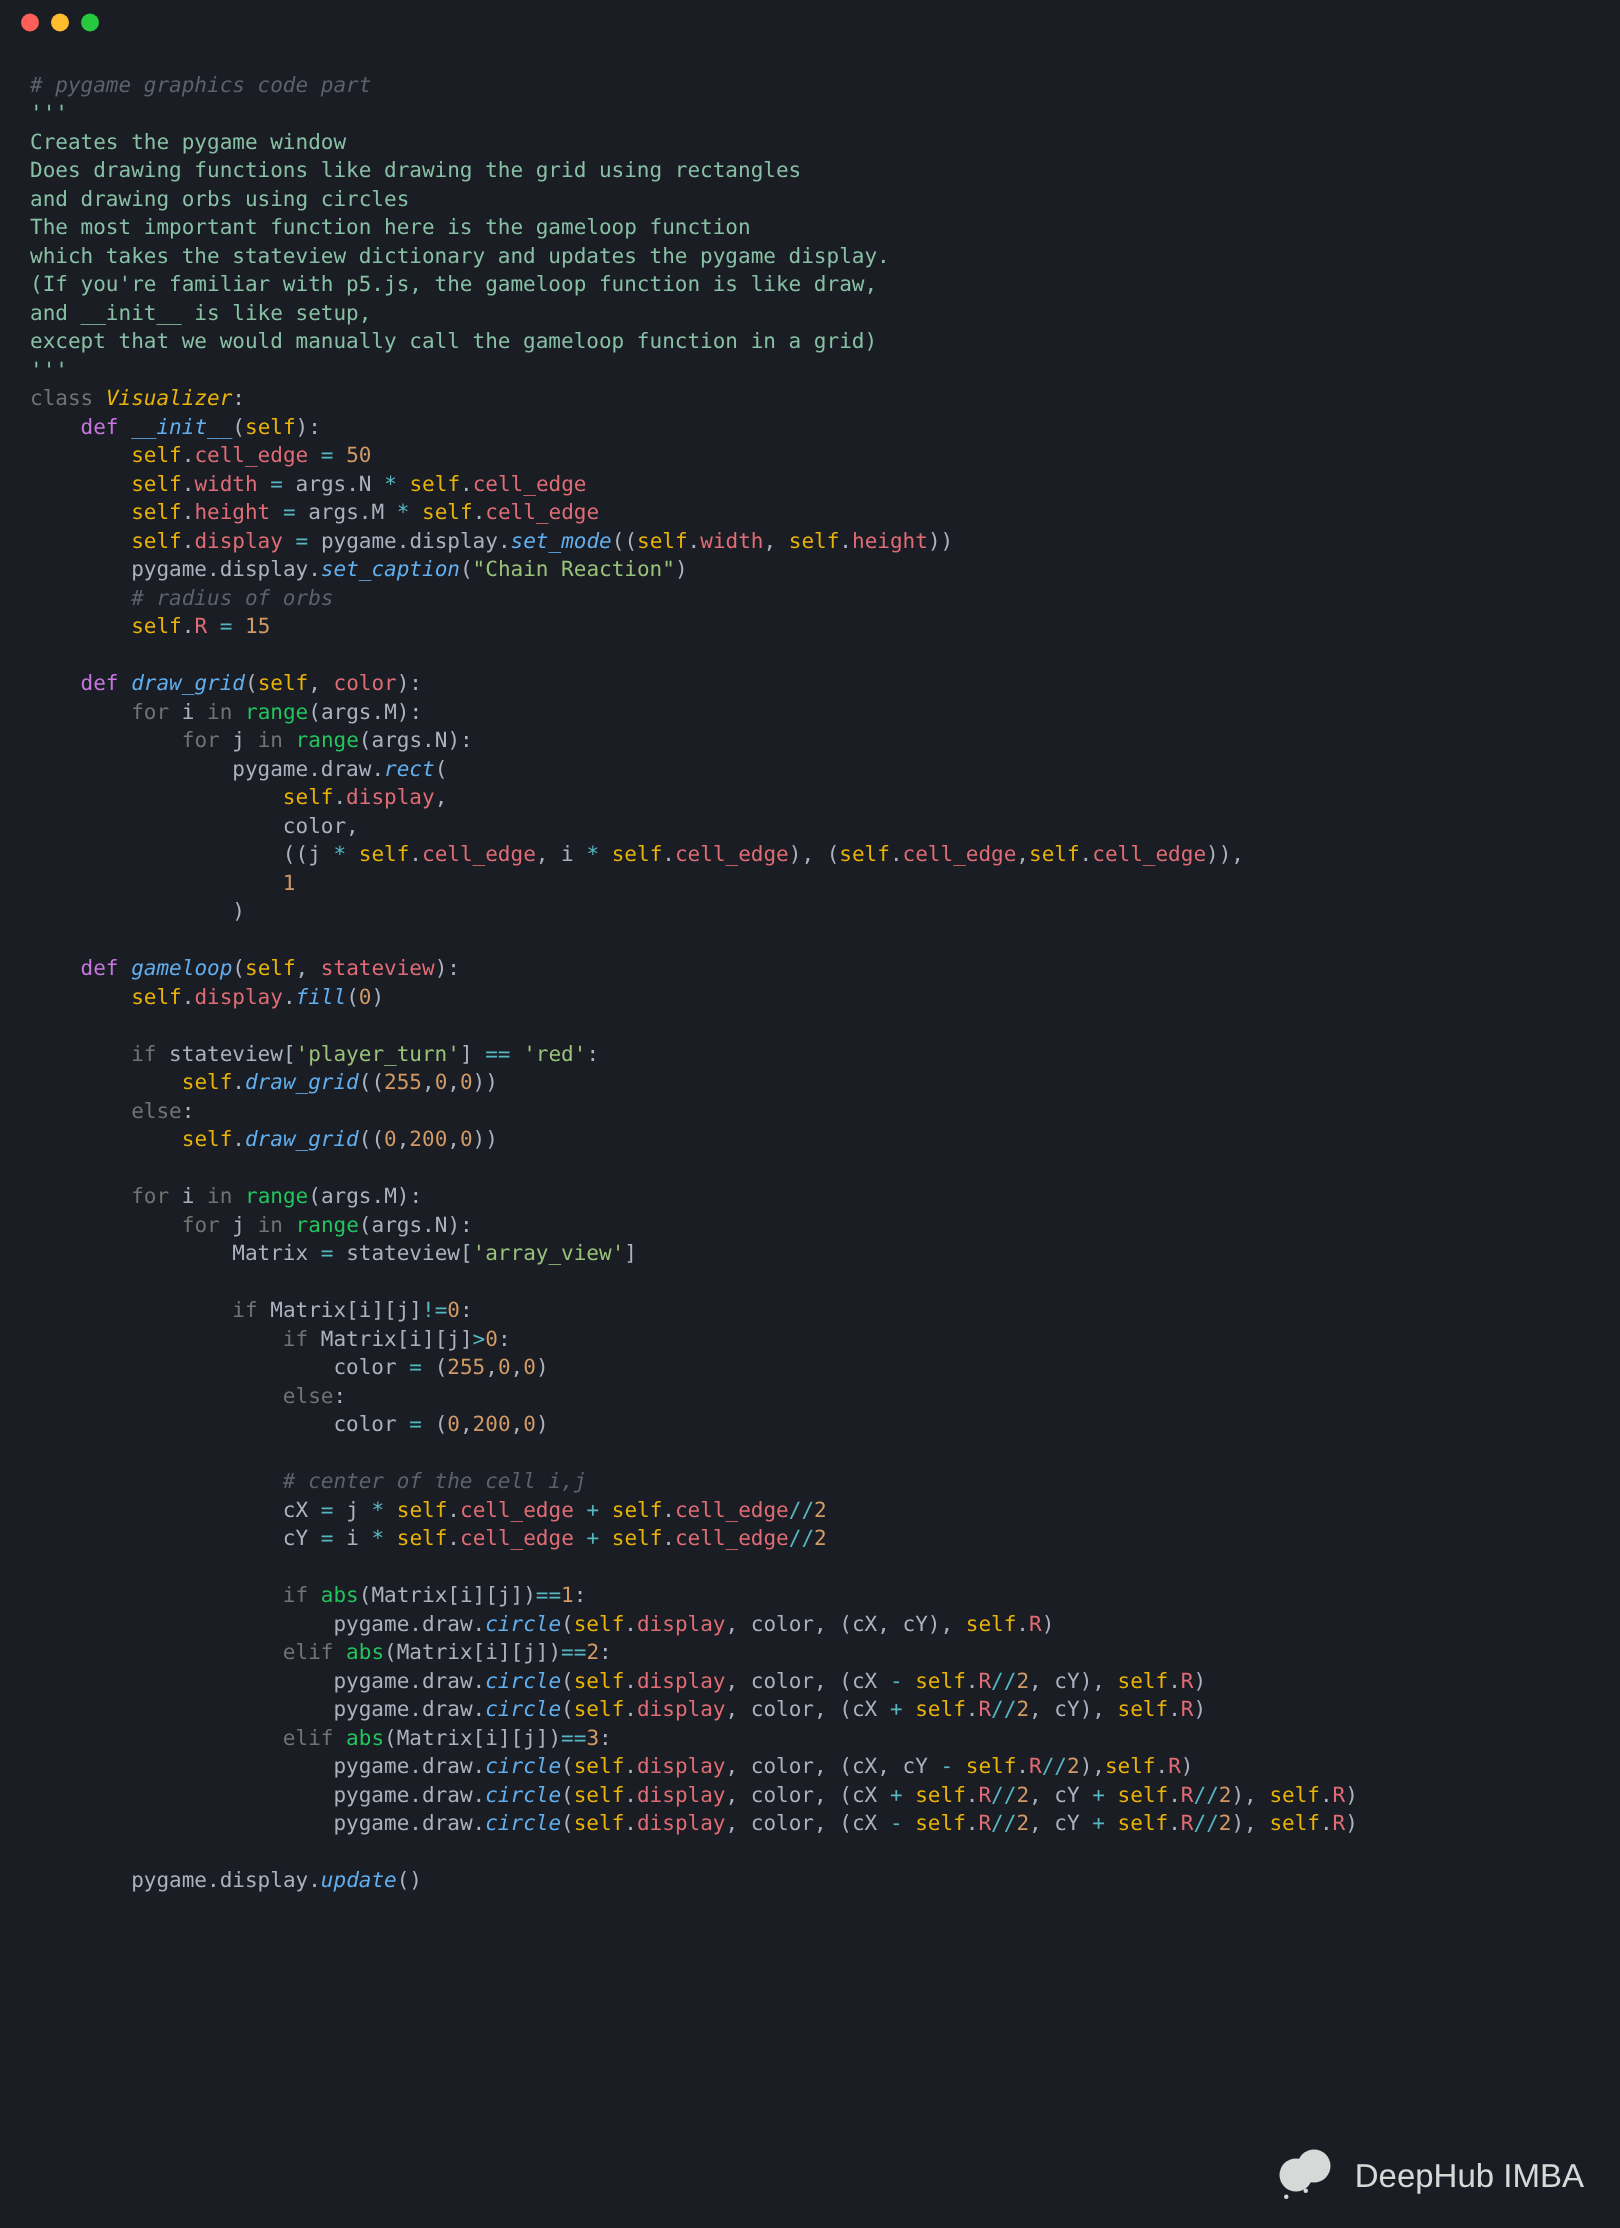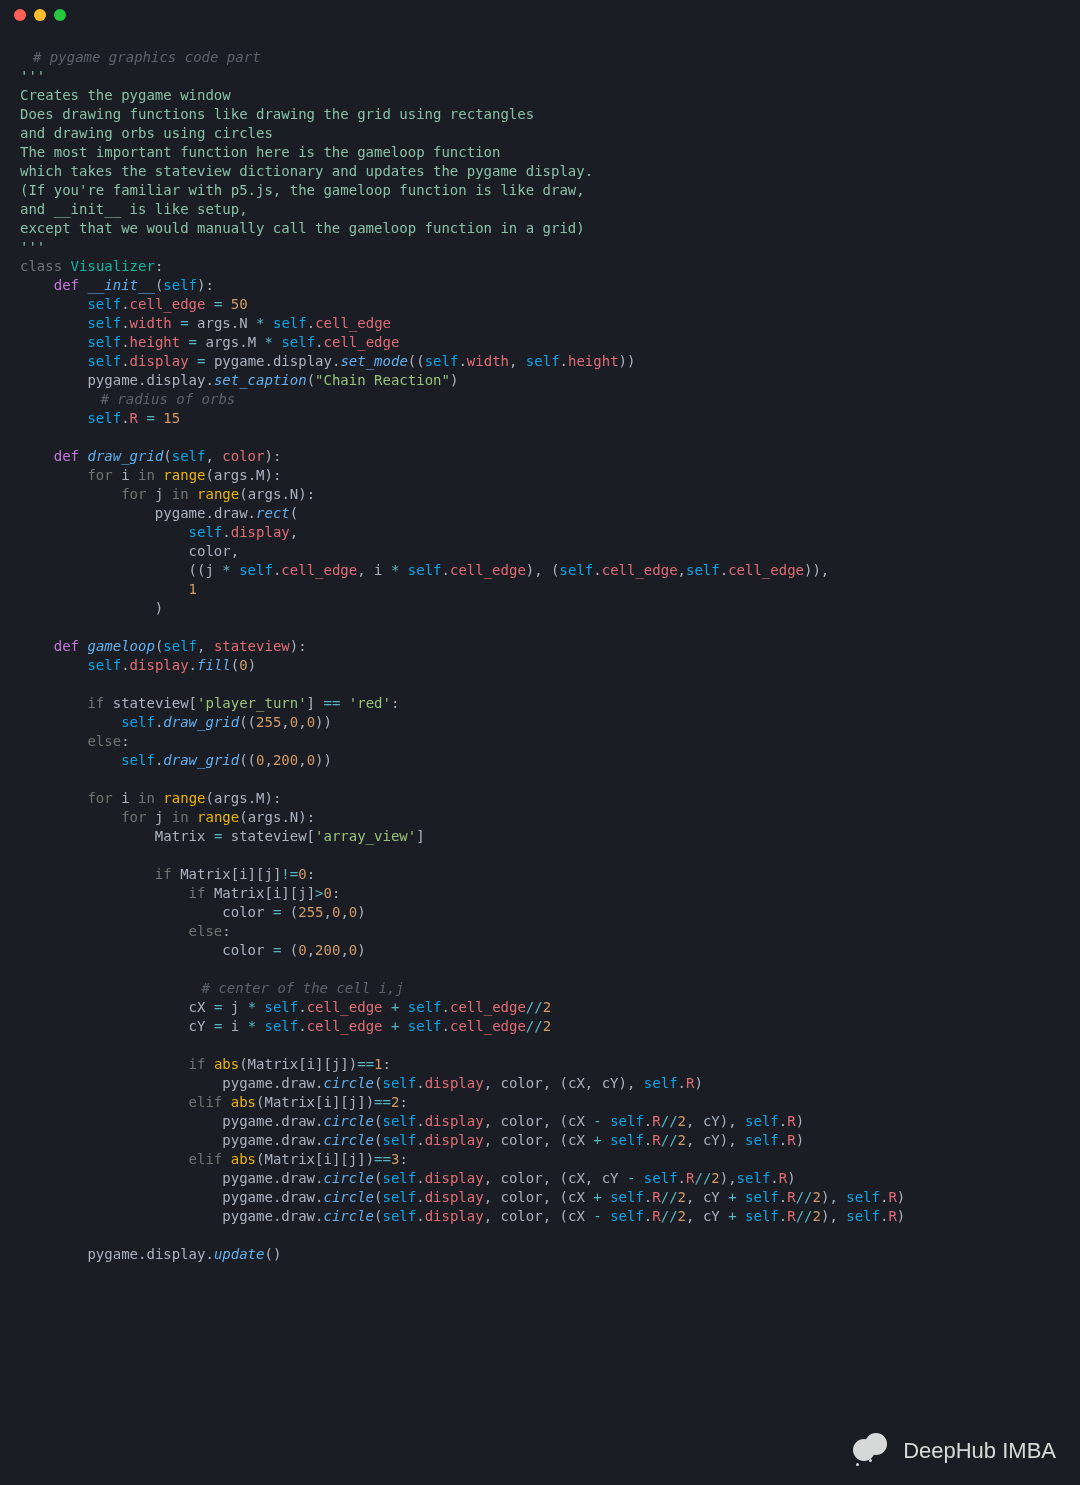--- a/index.html
+++ b/index.html
@@ -24,30 +24,30 @@
   }
   .tl-dot { width: 12px; height: 12px; border-radius: 50%; }
   .dot-red    { background: #ff5f56; }
   .dot-yellow { background: #ffbd2e; }
   .dot-green  { background: #27c93f; }
   .code {
     padding: 18px 20px 20px 20px;
     white-space: pre;
     font-family: inherit;
   }
-  .c-comment  { color: #5c626c; font-style: italic; margin-left: 13px; }
+  .c-comment  { color: #5c626c; font-style: italic; }
   .c-docstr   { color: #88c0a5; }
   .c-keyword  { color: #737373; }
   .c-def      { color: #c678dd; }
-  .c-class    { color: #14b8a6; }
+  .c-class    { color: #eab308; font-style: italic; }
   .c-func     { color: #61afef; font-style: italic; }
-  .c-self     { color: #0ea5e9; }
+  .c-self     { color: #eab308; }
   .c-attr     { color: #e06c75; }
   .c-param    { color: #e06c75; }
-  .c-builtin  { color: #eab308; }
+  .c-builtin  { color: #22c55e; }
   .c-number   { color: #d19a66; text-align: center; }
   .c-string   { color: #98c379; }
   .c-op       { color: #56b6c2; }
   .c-punct    { color: #abb2bf; }
   .c-ident    { color: #abb2bf; }
   .watermark {
     position: absolute;
     right: 24px;
     bottom: 18px;
     display: flex;

